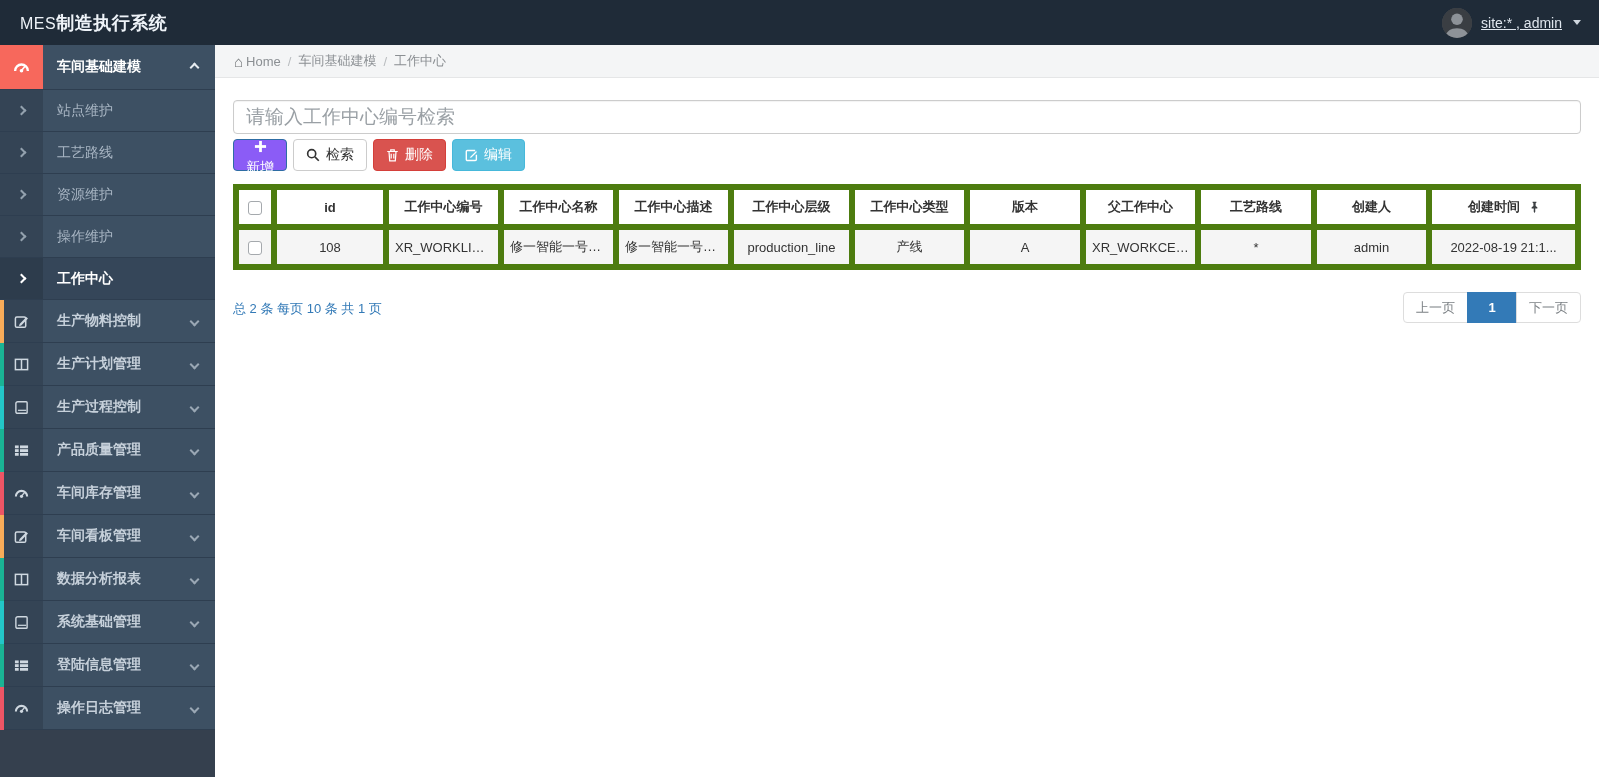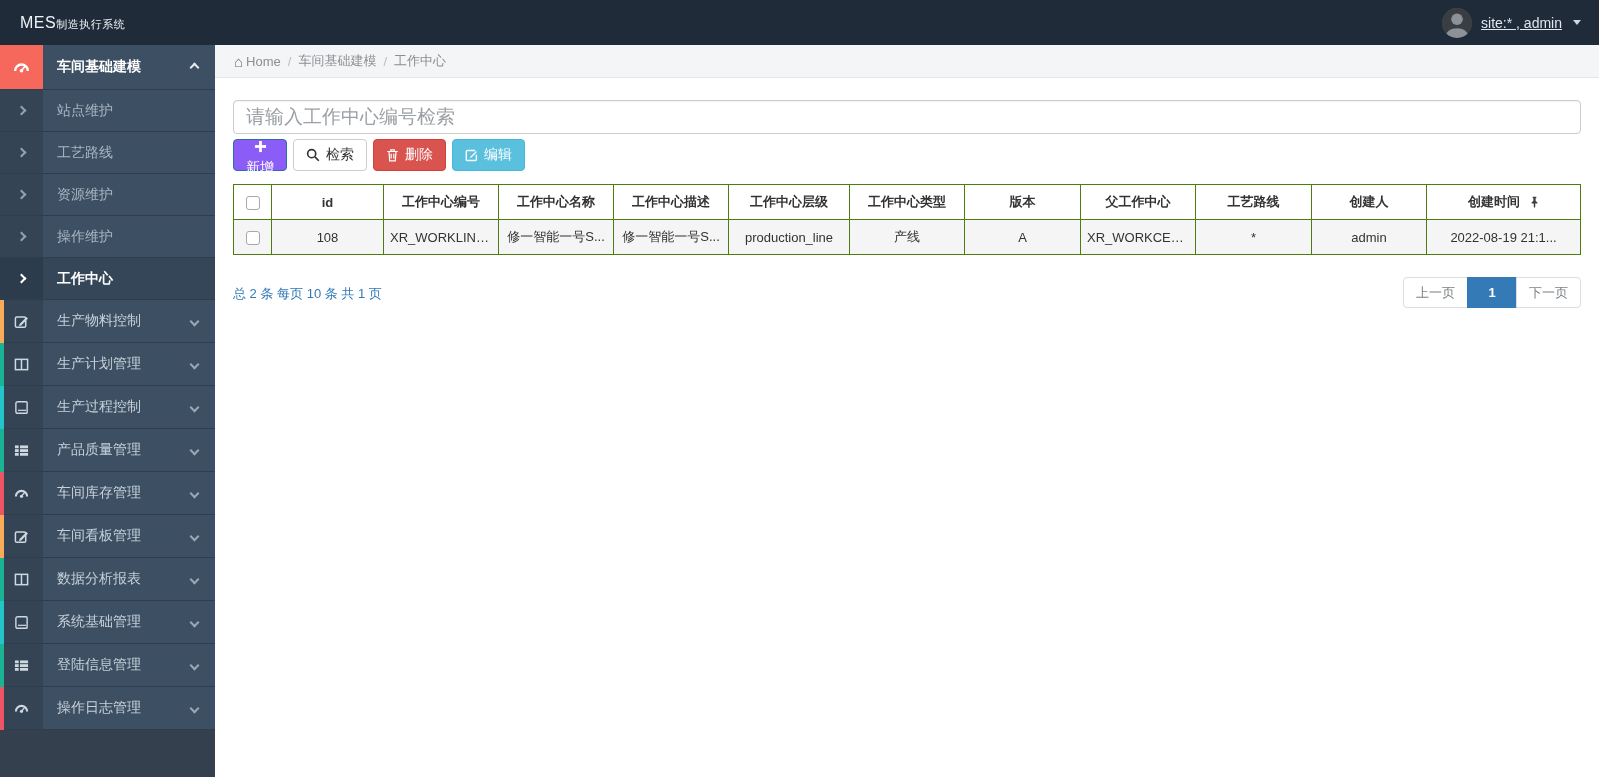--- a/index.html
+++ b/index.html
@@ -4,37 +4,37 @@
 <style>
   * { box-sizing: border-box; margin: 0; padding: 0; }
   html,body { width:1599px; height:777px; overflow:hidden;
     font-family:"Liberation Sans","DejaVu Sans",sans-serif; background:#fff; }
 
   
   .navbar { position:absolute; top:0; left:0; width:1599px; height:45px;
     background:#1f2b38; display:flex; align-items:center; justify-content:space-between;
     padding:0 18px 0 20px; z-index:5; }
   .brand { color:#eef3f8; display:flex; align-items:baseline; letter-spacing:.5px; }
-  .brand-rest { font-size:11px; font-weight:normal; }
+  .brand-rest { font-size:18px; font-weight:bold; }
   .user-area { display:flex; align-items:center; gap:9px; color:#dfe6ee; font-size:14px; cursor:pointer;text-decoration:underline; }
   .avatar { width:30px; height:30px; border-radius:50%; background:#4a4f55; overflow:hidden;
     display:flex; align-items:flex-end; justify-content:center; }
   .caret-down { width:0; height:0; border-left:4px solid transparent; border-right:4px solid transparent;
     border-top:5px solid #cfd6de; margin-left:2px; }
 
   
   .sidebar { position:absolute; top:45px; left:0; width:215px; height:732px;
     background:#35404e; }
   .side-row { position:relative; display:flex; align-items:stretch; background:#3d5063;
     border-bottom:1px solid #2e3e50; color:#b9c4cf; cursor:pointer; }
   .icon-cell { width:43px; flex:0 0 43px; display:flex; align-items:center; justify-content:center;
     background:rgba(0,0,0,.14); color:#cfd8e0; }
   .side-label { flex:1; display:flex; align-items:center; padding-left:14px; font-size:14px; }
   .section-row { height:43px; }
-  .section-row .side-label { font-weight:normal; color:#c6d0da; }
+  .section-row .side-label { font-weight:bold; color:#c6d0da; }
   .header-row { height:45px; }
   .header-row .icon-cell { background:#f7685c; color:#fff; }
   .header-row .side-label { font-weight:bold; color:#fff; }
   .submenu-row { height:42px; }
   .submenu-row .side-label { color:#a9b6c4; }
   .submenu-row.active { background:#354659; }
   .submenu-row.active .side-label { color:#fff; font-weight:bold; }
   .submenu-row.active .chev-right { color:#fff; }
   .strip { position:absolute; left:0; top:0; bottom:-1px; width:4px; }
   .chev { display:inline-block; width:7px; height:7px;
@@ -64,21 +64,21 @@
     display:inline-flex; align-items:center; gap:6px; border:1px solid transparent; color:#fff;
     font-family:"Liberation Sans","DejaVu Sans",sans-serif; }
   .btn svg { flex:0 0 auto; }
   .btn-primary { background:#8b5cf6; border-color:#2e6da4;flex-direction:column; }
   .btn-default { background:#fff; border-color:#ccc; color:#333; }
   .btn-danger  { background:#d9534f; border-color:#d43f3a; }
   .btn-info    { background:#5bc0de; border-color:#46b8da; }
 
   .grid { margin-top:13px; width:100%; border-collapse:collapse; table-layout:fixed;
     font-size:13px; color:#333; }
-  .grid th, .grid td { border:1px solid #4d7c0f; text-align:center; padding:8px 6px;
+  .grid th, .grid td { border:6px solid #4d7c0f; text-align:center; padding:8px 6px;
     overflow:hidden; white-space:nowrap; text-overflow:ellipsis; }
   .grid th { font-weight:bold; background:#fff; }
   .grid tbody tr:nth-child(odd) { background:#f5f5f5; }
   .col-check { width:38px; }
   .th-flex { display:flex; align-items:center; justify-content:center; gap:10px; }
   .checkbox { appearance:none; -webkit-appearance:none; width:14px; height:14px;
     border:1px solid #a5a9ad; border-radius:3px; background:#fff; cursor:pointer; vertical-align:middle; }
   .pin-icon { color:#3b3f42; }
 
   .pager-row { margin-top:22px; display:flex; justify-content:space-between; align-items:flex-start; }

